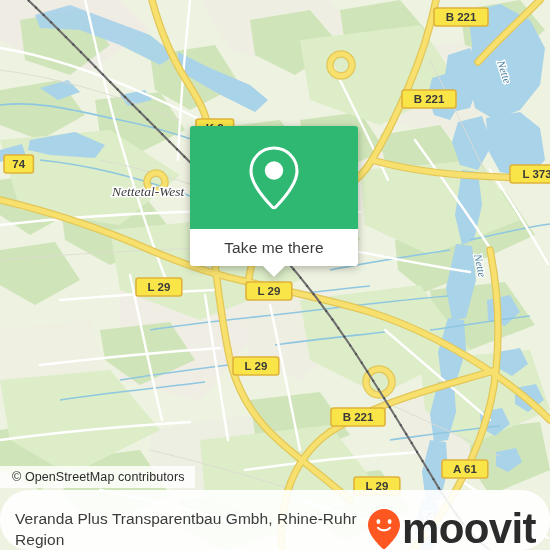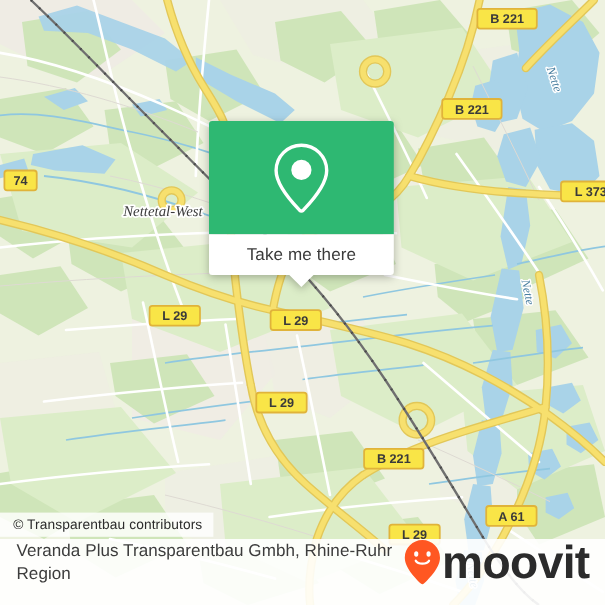--- a/index.html
+++ b/index.html
@@ -40,21 +40,21 @@
     color: #2b2b2b;
     letter-spacing: 0.1px;
     white-space: nowrap;
     z-index: 30;
   }
 
   
   #popup {
     position: absolute;
     left: 190px;
-    top: 110px;
+    top: 126px;
     width: 168px;
     z-index: 40;
     filter: drop-shadow(0 2px 4px rgba(0,0,0,0.28));
   }
   #popup-image {
     height: 103px;
     background: #2eb872;
     border-radius: 3px 3px 0 0;
     display: flex;
     align-items: center;
@@ -85,21 +85,22 @@
   
   #footer {
     position: absolute;
     left: 0;
     top: 490px;
     width: 550px;
     height: 60px;
     background: rgba(255,255,255,0.90);
     z-index: 50;
     display: flex;
-    align-items: flex-start;
+    align-items: flex-end;
+    border-radius: 29px;
   }
   #footer-title {
     flex: 1;
     padding-left: 15px;
     padding-right: 8px;
     font-size: 15.5px;
     line-height: 21px;
     color: #3c3c3c;
     letter-spacing: 0.05px;
   }
@@ -358,21 +359,21 @@
             </g>
             <g>
               <rect x="354" y="477" width="45.8" height="18" rx="2.5" fill="#f9e547" stroke="#e0b33a" stroke-width="1.6"></rect>
               <text x="376.9" y="490.3" text-anchor="middle" font-family="Liberation Sans, sans-serif" font-size="11.5" font-weight="bold" fill="#3a3a3a">L 29</text>
             </g>
           </g>
       </g>
     </svg>
   </div>
 
-  <div id="attribution">© Transparentbau contributors</div>
+  <div id="attribution">© OpenStreetMap contributors</div>
 
   <div id="popup">
     <div id="popup-image">
       <svg width="54" height="66" viewBox="0 0 54 66">
         <path d="M27 3 C14.3 3 4 13.3 4 26 C4 40 20 56.5 25.4 62.1 C26.3 63 27.7 63 28.6 62.1 C34 56.5 50 40 50 26 C50 13.3 39.7 3 27 3 Z" fill="none" stroke="#ffffff" stroke-width="3.1"></path>
         <circle cx="27" cy="25.5" r="9.2" fill="#ffffff"></circle>
       </svg>
     </div>
     <div id="popup-label">Take me there</div>
     <div id="popup-tail"></div>

